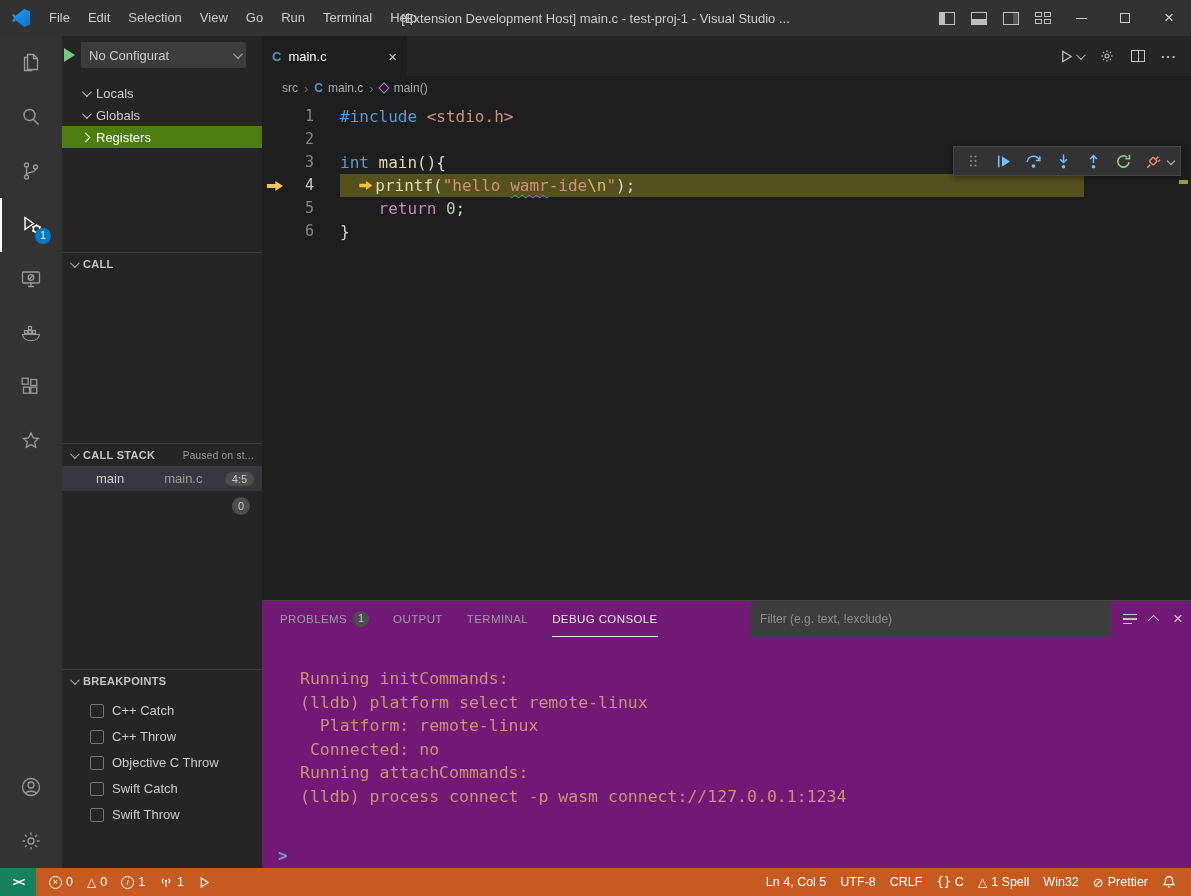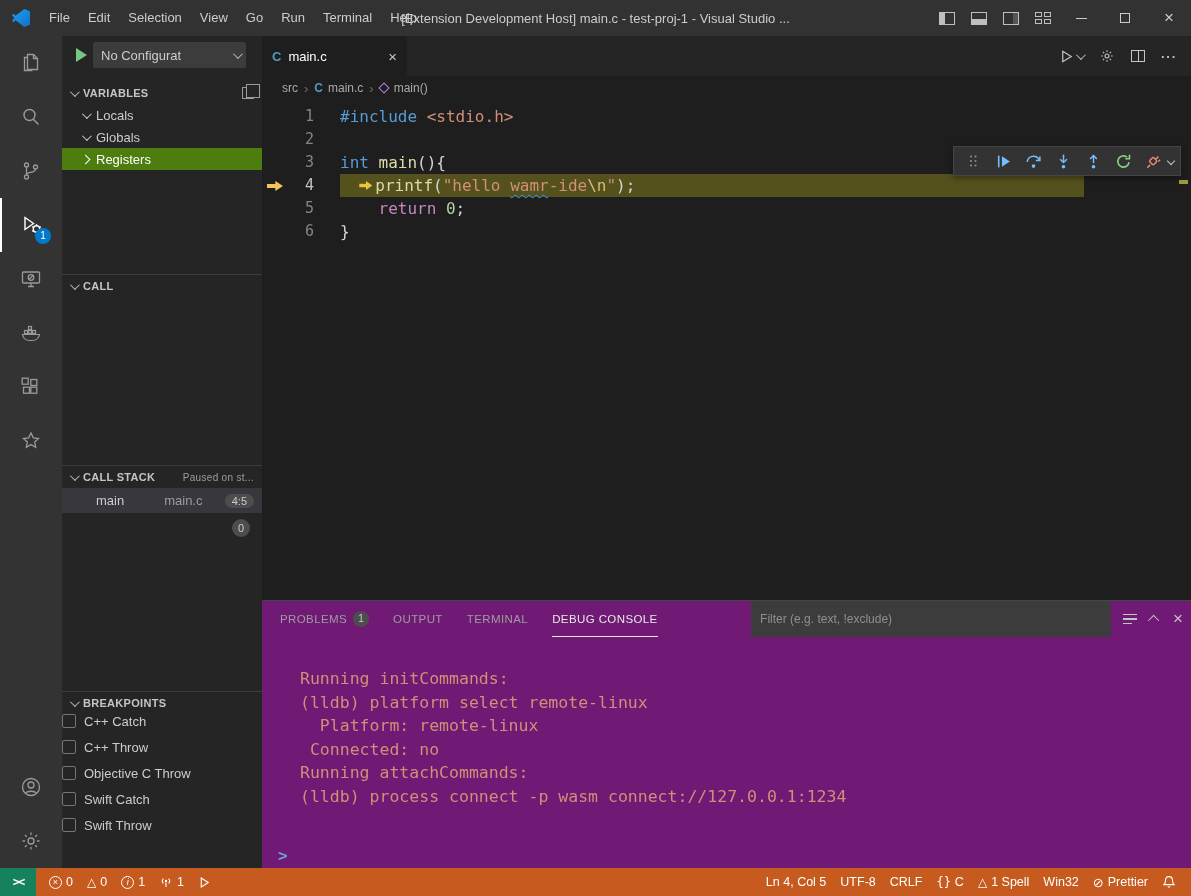--- a/index.html
+++ b/index.html
@@ -32,21 +32,21 @@
   .activitybar { width:62px; background:#333333; display:flex; flex-direction:column; align-items:stretch; }
   .act-item { height:54px; display:flex; align-items:center; justify-content:center; color:#9a9a9a; position:relative; cursor:pointer; }
   .act-item.active { color:#ffffff; border-left:2px solid #ffffff; }
   .act-item svg { display:block; }
   .act-badge { position:absolute; right:11px; bottom:8px; min-width:16px; height:16px; border-radius:9px; background:#007acc;
     color:#fff; font-size:10px; line-height:16px; text-align:center; padding:0 3px; }
   .act-spacer { flex:1; }
 
   
   .sidebar { width:200px; background:#252526; display:flex; flex-direction:column; overflow:hidden; font-size:13px; }
-  .sb-toolbar { height:38px; display:flex; align-items:center; padding-left:14px; }
+  .sb-toolbar { height:38px; display:flex; align-items:center; padding-left:2px; }
   .start-play { width:0; height:0; border-left:11px solid #75c784; border-top:7px solid transparent; border-bottom:7px solid transparent; margin-right:6px; }
   .cfg-dd { background:#3c3c3c; height:26px; flex:1; margin-right:16px; display:flex; align-items:center; padding:0 6px 0 8px; border-radius:2px; color:#cccccc; }
   .cfg-dd .lbl { flex:1; white-space:nowrap; overflow:hidden; }
   .chev { width:7px; height:7px; border-right:1.4px solid #b8b8b8; border-bottom:1.4px solid #b8b8b8; display:inline-block; flex:none; }
   .chev.down { transform:rotate(45deg) translateY(-2px); }
   .chev.right { transform:rotate(-45deg); }
   .sec-header { height:22px; display:flex; align-items:center; padding:0 8px; font-size:11px; font-weight:bold; color:#c5c5c5; letter-spacing:.3px; }
   .sec-header .chev { margin-right:6px; }
   .sec-border { border-top:1px solid #3c3c3c; }
   .hdr-right-ico { margin-left:auto; width:12px; height:12px; border:1px solid #9a9a9a; position:relative; }
@@ -58,21 +58,21 @@
   .sec-vars { padding-top:8px; }
   .sec-watch { margin-top:104px; }
   .sec-callstack { margin-top:168px; }
   .cs-status { margin-left:auto; font-size:10px; font-weight:normal; color:#9d9d9d; }
   .frame-row { height:25px; background:#37373d; display:flex; align-items:center; padding:0 8px 0 34px; cursor:pointer; }
   .frame-file { color:#9d9d9d; margin-left:40px; }
   .pill { margin-left:auto; background:#4d4d4d; color:#cccccc; border-radius:9px; font-size:11px; padding:1px 7px; }
   .cs-badge-row { height:30px; display:flex; justify-content:flex-end; align-items:center; padding-right:12px; }
   .round-badge { width:18px; height:18px; border-radius:50%; background:#4d4d4d; color:#cccccc; font-size:11px; display:flex; align-items:center; justify-content:center; }
   .sec-breakpoints { margin-top:148px; }
-  .bp-row { height:26px; display:flex; align-items:flex-start; cursor:pointer; }
+  .bp-row { height:26px; display:flex; align-items:flex-end; padding-left:28px; cursor:pointer; }
   .cbx { width:14px; height:14px; border:1px solid #767676; background:#252526; margin-right:8px; border-radius:2px; flex:none; }
 
   
   .editorcol { flex:1; min-width:0; display:flex; flex-direction:column; position:relative; }
   .tabbar { height:40px; background:#252526; display:flex; align-items:stretch; }
   .tab { width:145px; background:#1e1e1e; display:flex; align-items:center; padding:0 10px; color:#ffffff; cursor:pointer; }
   .file-c { color:#519aba; font-weight:bold; margin-right:7px; font-size:13px; }
   .tab-close { margin-left:auto; font-size:15px; color:#c5c5c5; }
   .editor-actions { margin-left:auto; display:flex; align-items:center; gap:16px; padding-right:14px; color:#c5c5c5; }
   .ea { display:flex; align-items:center; cursor:pointer; }
@@ -272,25 +272,20 @@
   <div class="sidebar">
     <div class="sb-toolbar">
       <span class="start-play"></span>
       <div class="cfg-dd">
         <span class="lbl">No Configurat</span>
         <span class="chev down"></span>
       </div>
     </div>
 
     <div class="sec-vars">
-      <div class="sec-header">
-        <span class="chev down"></span>
-        <span>VARIABLES</span>
-        <span class="hdr-right-ico"></span>
-      </div>
       <div>
           <div class="tree-row">
             <span class="chev down"></span>
             <span>Locals</span>
           </div>
           <div class="tree-row">
             <span class="chev down"></span>
             <span>Globals</span>
           </div>
           <div class="tree-row selected">

